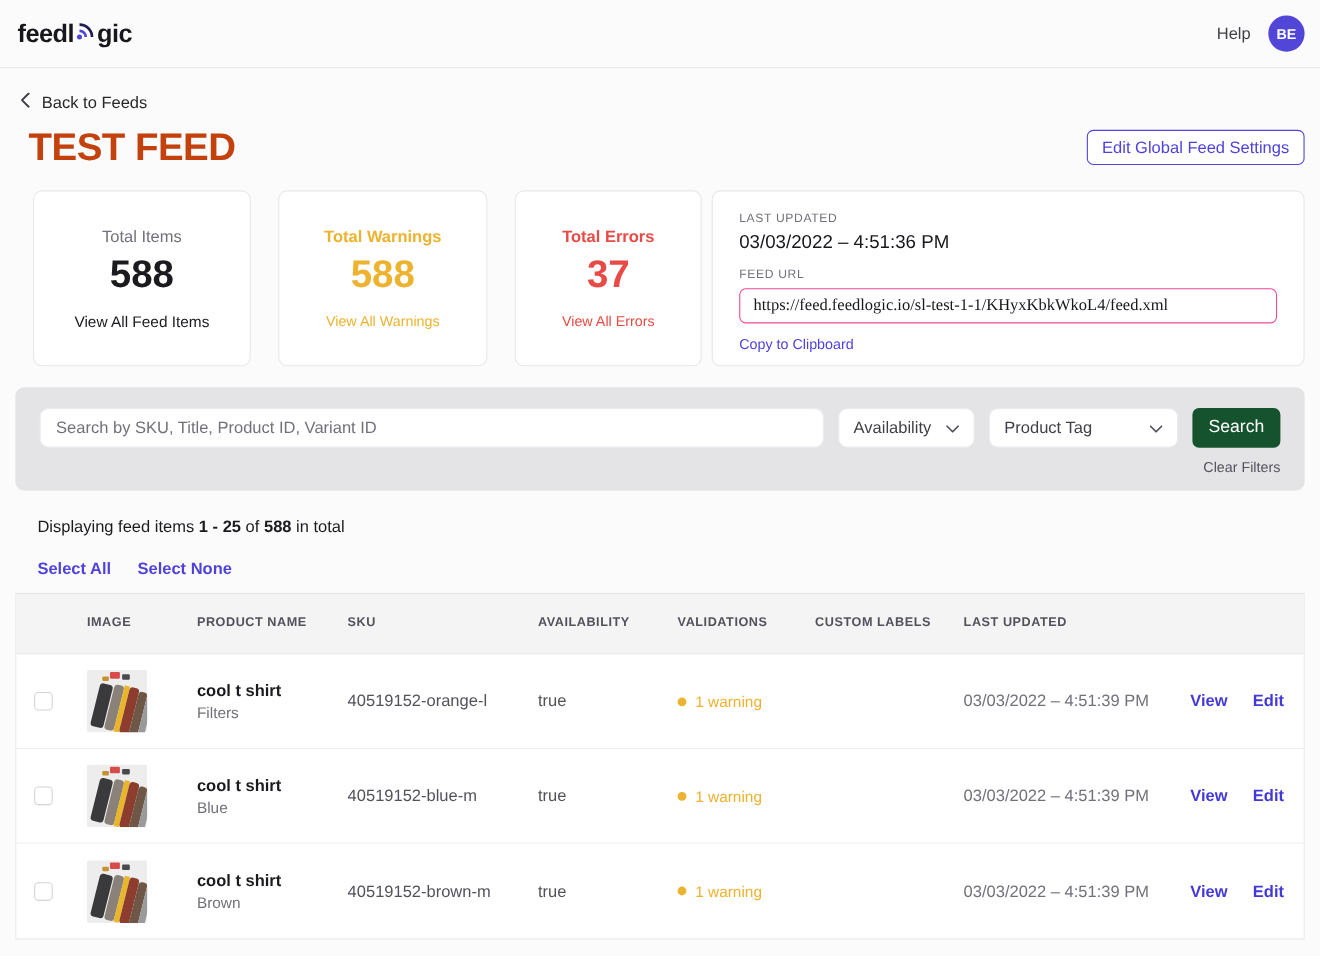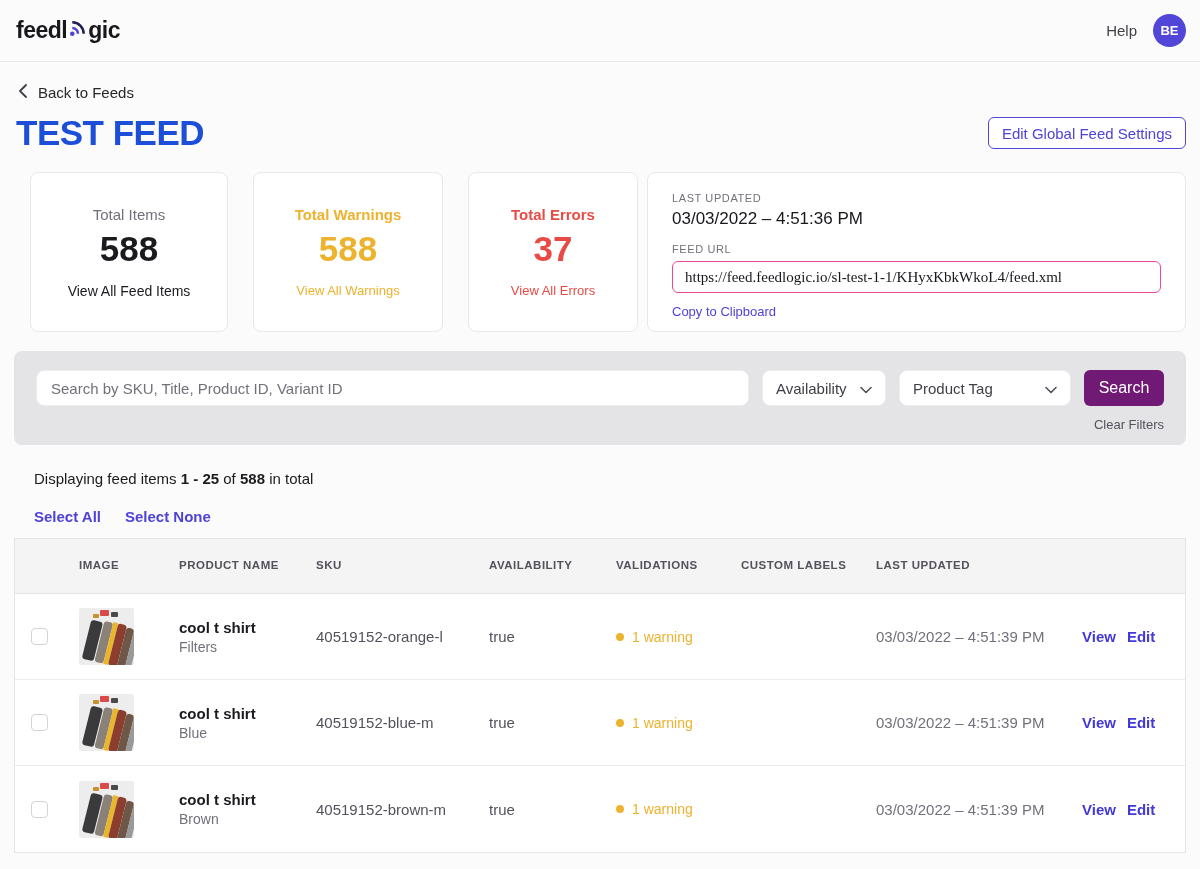--- a/index.html
+++ b/index.html
@@ -22,21 +22,21 @@
   .help-link { font-size:15px; color:#3f3f46; }
   .avatar {
     width:33px; height:33px; border-radius:50%; background:#5246d9; color:#fff;
     display:flex; align-items:center; justify-content:center; font-size:13px; font-weight:700;
   }
 
   
   .main { padding:0 14px; }
   .breadcrumb { display:flex; align-items:center; gap:10px; margin:22px 0 0 4px; font-size:15px; color:#27272a; cursor:pointer; }
   .title-row { display:flex; align-items:center; justify-content:space-between; margin-top:12px; }
-  h1.page-title { font-size:35px; font-weight:800; letter-spacing:-0.5px; color:#1d4ed8; margin-left:2px; }
+  h1.page-title { font-size:35px; font-weight:800; letter-spacing:-0.5px; color:#c2410c; margin-left:12px; }
   .btn-outline {
     background:#fff; border:1px solid #5246d9; color:#4f42d9; font-size:15px;
     height:32px; padding:7px 13px; border-radius:6px; cursor:pointer;
     font-family:"Liberation Sans", sans-serif;
   }
 
   
   .cards-row { display:flex; gap:9px; margin-top:19px; }
   .card {
     background:#fff; border:1px solid #e8e8ea; border-radius:8px; height:160px;
@@ -74,21 +74,21 @@
   .search-input::placeholder { color:#71717a; }
   .select-box {
     height:36px; background:#fff; border:1px solid #ececef; border-radius:8px;
     display:flex; align-items:center; justify-content:space-between; padding:0 13px;
     font-size:15px; color:#3f3f46; cursor:pointer;
   }
   .select-availability { width:124px; }
   .select-product-type { width:134px; }
   .select-product-tag  { width:172px; }
   .btn-search {
-    width:80px; height:36px; background:#701a75; color:#fff; border:none; border-radius:6px;
+    width:80px; height:36px; background:#14532d; color:#fff; border:none; border-radius:6px;
     font-size:16px; cursor:pointer; font-family:"Liberation Sans", sans-serif;
   }
   .clear-row { text-align:right; margin-top:9px; }
   .clear-filters { font-size:13px; color:#52525b; }
 
   
   .summary { margin:25px 0 0 20px; font-size:15px; color:#1b1b1f; }
   .summary b { font-weight:700; }
   .select-links { margin:21px 0 0 20px; display:flex; gap:24px; }
   .select-links a { color:#4f42d9; font-weight:700; font-size:15px; }
@@ -108,21 +108,21 @@
   .trow { height:86px; border-bottom:1px solid #ececee; background:#fff; }
   .trow:last-child { border-bottom:none; }
   .cell-check { display:flex; justify-content:flex-start; padding-left:16px; }
   .checkbox { width:17px; height:17px; border:1.5px solid #d4d4d8; border-radius:4px; background:#fff; cursor:pointer; }
   .product-name { font-size:15px; font-weight:700; color:#1b1b1f; }
   .product-variant { font-size:14px; color:#71717a; margin-top:3px; }
   .sku-cell, .avail-cell { font-size:15px; color:#52525b; }
   .validation-cell { display:flex; align-items:center; gap:8px; font-size:14px; color:#edb22e; }
   .warn-dot { width:8px; height:8px; border-radius:50%; background:#edb22e; }
   .date-cell { font-size:15px; color:#71717a; }
-  .actions-cell { display:flex; gap:11px; }
+  .actions-cell { display:flex; gap:23px; }
   .actions-cell a { color:#4338d8; font-weight:700; font-size:15px; }
   .thumb { width:55px; height:57px; border-radius:2px; overflow:hidden; }
 </style>
 </head>
 <body>
 
 <header class="topbar">
   <div class="logo">
     <span>feedl</span>
     <span>

